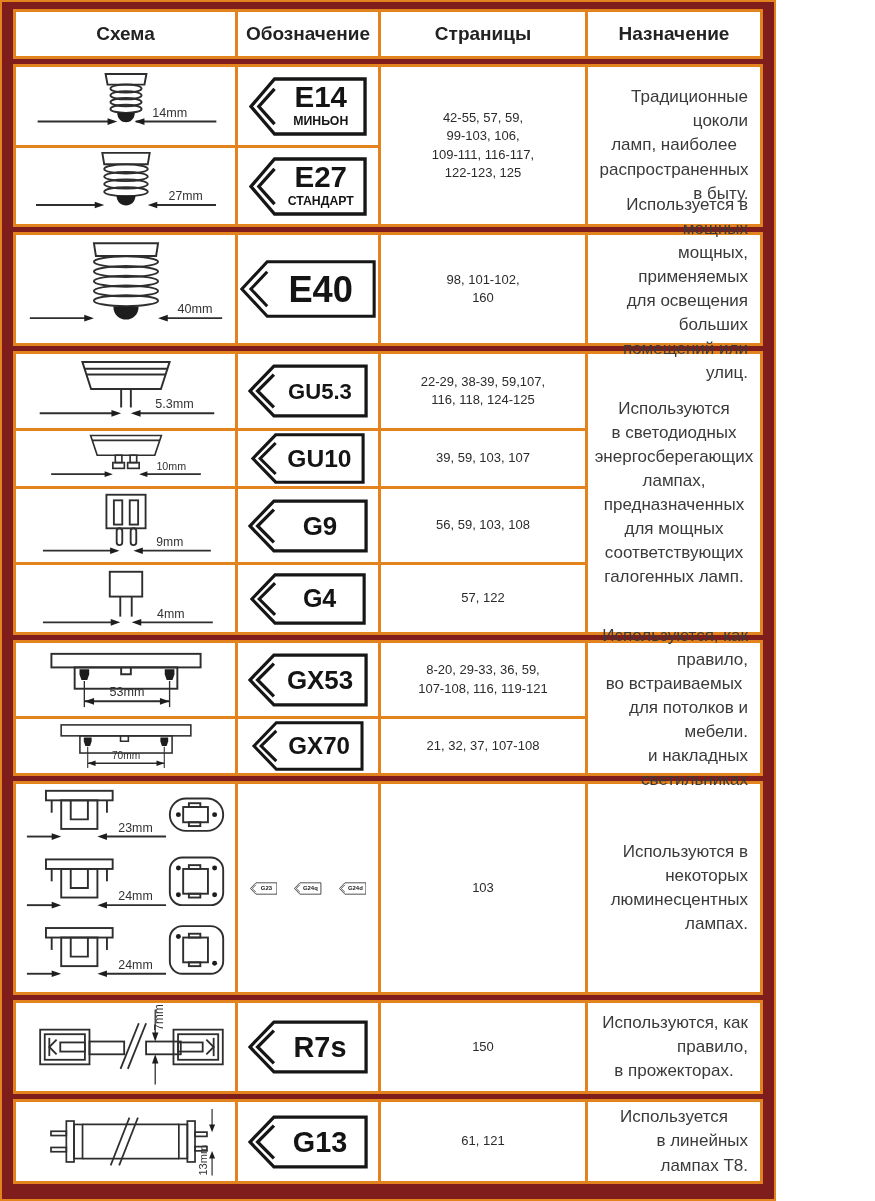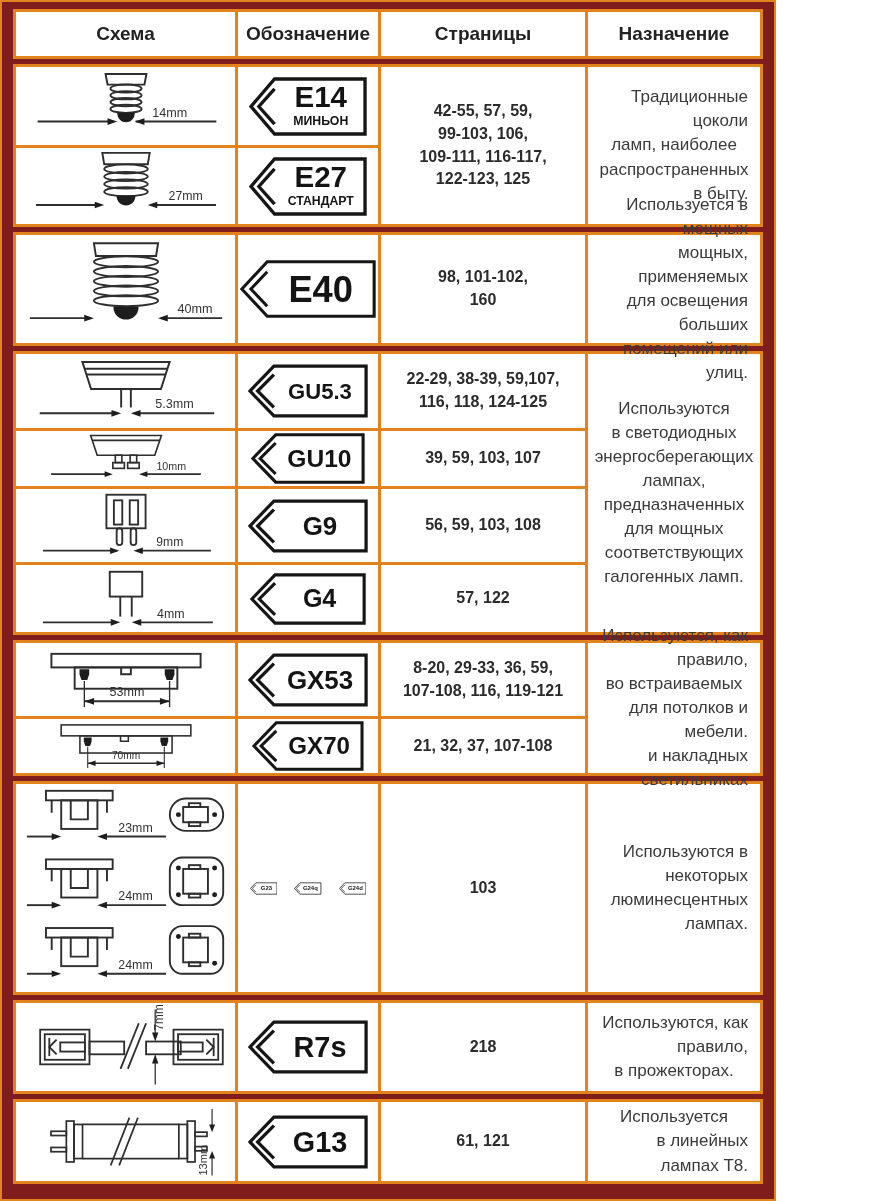--- a/index.html
+++ b/index.html
@@ -17,21 +17,21 @@
   
   .hdr{display:grid;grid-template-columns:219px 143px 207px 1fr;min-height:50px}
   .hcell{display:flex;align-items:center;justify-content:center;font-weight:bold;font-size:19px;color:#222}
 
   
   .sec{display:grid;grid-template-columns:219px 143px 207px 1fr}
   .cell{display:flex;flex-direction:column;align-items:center;justify-content:center;padding:2px 12px;min-width:0}
   .bl{border-left:3px solid var(--o)}
   .bt{border-top:3px solid var(--o)}
 
-  .pages{font-weight:bold;font-size:16px;line-height:1.42;text-align:center;color:#2b2b2b}
+  .pages{font-weight:normal;font-size:13px;line-height:1.42;text-align:center;color:#2b2b2b}
   .purpose{font-size:17px;line-height:1.42;text-align:right;color:#3a3a3a}
   .ln{display:block}
 
   
   .dg .s{stroke:var(--ink);stroke-width:2;fill:none}
   .dg .sw{stroke:var(--ink);stroke-width:2;fill:#fff}
   .dg .thin{stroke:var(--ink);stroke-width:1.4;fill:none}
   .dg .sf{fill:#1d1d1d;stroke:none}
   .dg text{fill:#333;font-family:"Liberation Sans",sans-serif;font-size:14px}
   .dg text.sm{font-size:13px}
@@ -443,21 +443,21 @@
       </svg>
     </div>
     <div class="cell bl">
       <svg class="tag" viewBox="0 0 125 56" width="120" height="54">
         <polygon class="tagshape" points="27,2 123,2 123,54 27,54 2,28"></polygon>
         <polyline class="tagchev" points="27,11 10,28 27,45"></polyline>
         <text class="tagcode two" x="75" y="38" text-anchor="middle">R7s</text>
       </svg>
     </div>
     <div class="cell pages bl">
-        <div class="ln">218</div>
+        <div class="ln">150</div>
       </div>
     <div class="cell purpose bl">
         <div class="ln">Используются, как правило,</div>
         <div class="ln">в прожекторах.</div>
       </div>
   </div>
 
   <div class="box sec" style="grid-template-rows:79px">
     <div class="cell">
       <svg class="dg" viewBox="0 0 212 88" width="200" height="82">

